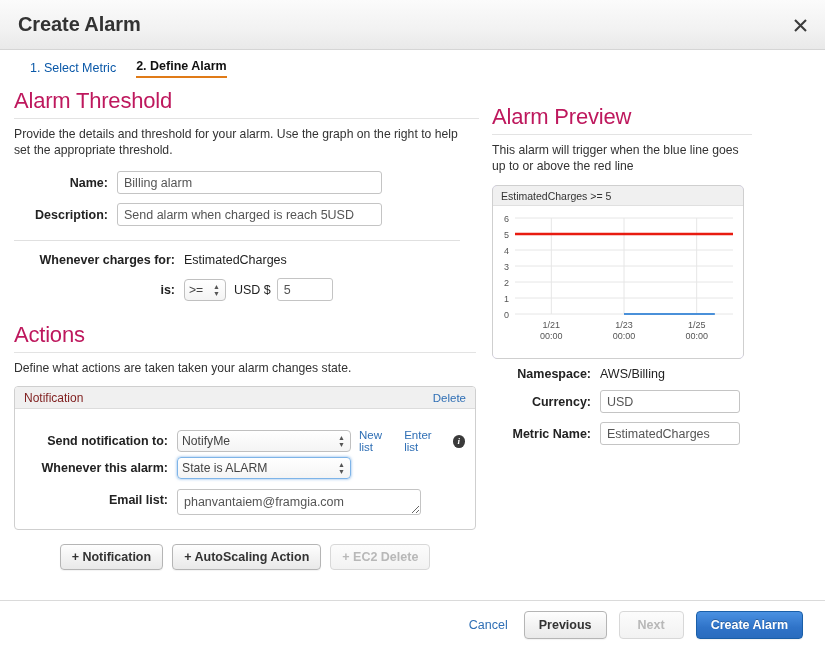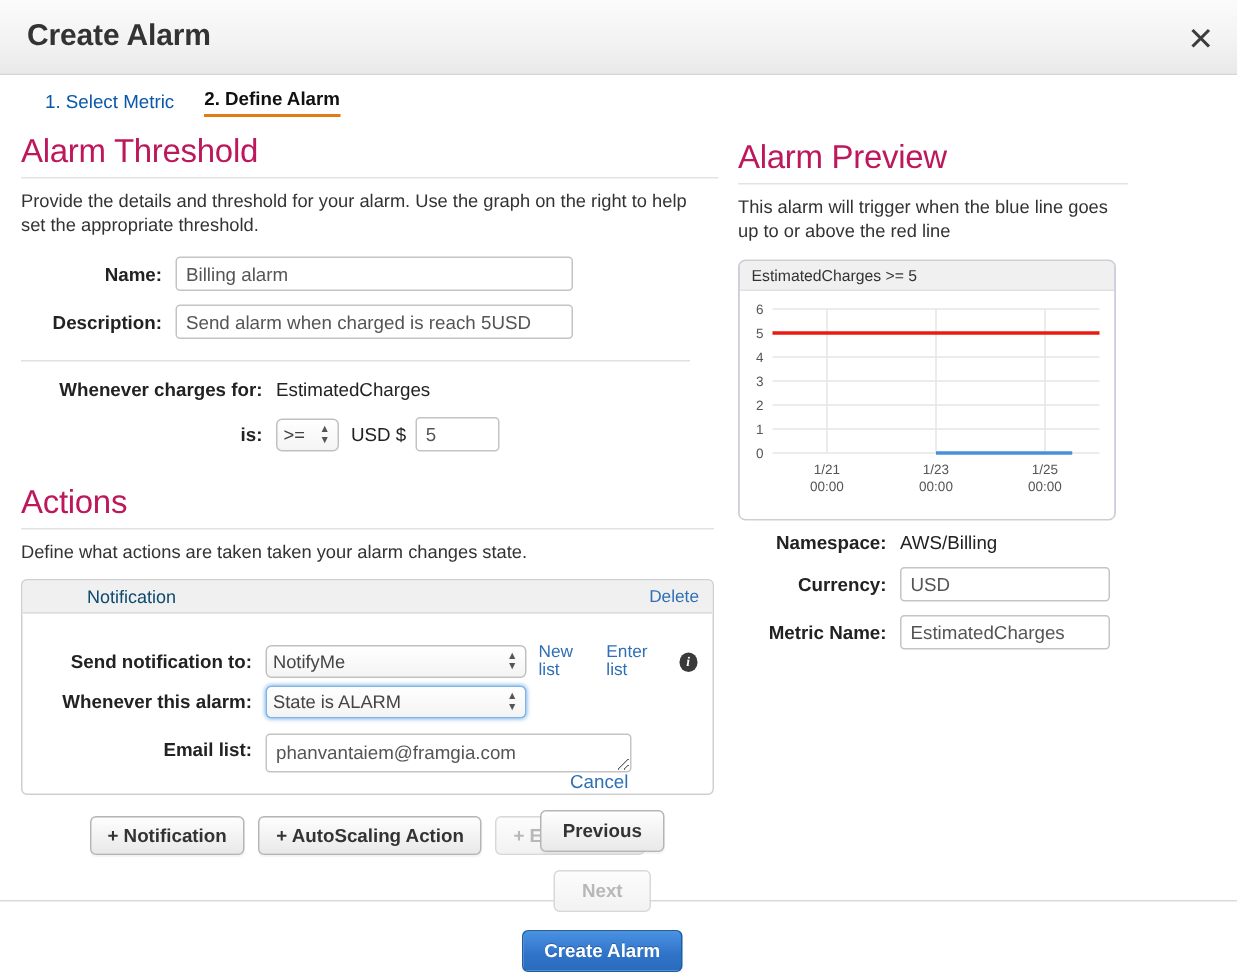--- a/index.html
+++ b/index.html
@@ -38,21 +38,21 @@
     white-space: nowrap;
   }
   .step.link { color: #0a58a8; }
   .step.current {
     color: #111; font-weight: bold; margin-left: 20px;
     border-bottom: 2px solid #e07b18;
   }
 
   
   .col-left  { position: absolute; left: 14px; top: 88px; width: 465px; }
-  .col-right { position: absolute; left: 492px; top: 92px; width: 320px; }
+  .col-right { position: absolute; left: 492px; top: 104px; width: 320px; }
 
   h2.section {
     margin: 0; font-size: 22px; font-weight: normal; color: #be185d;
     letter-spacing: -0.2px; line-height: 26px;
   }
   .rule { height: 1px; background: #e3e3e3; margin: 4px 0 7px 0; }
   .helptext { font-size: 12.2px; color: #333; line-height: 16px; }
 
   
   .frow { display: flex; align-items: center; margin-top: 9px; }
@@ -92,21 +92,21 @@
   
   .panel {
     border: 1px solid #cfcfcf; border-radius: 4px; background: #fff;
     margin-top: 10px; overflow: hidden;
   }
   .panel-head {
     background: #f0f0f0; border-bottom: 1px solid #dcdcdc;
     height: 22px; display: flex; align-items: center;
     padding: 0 9px; justify-content: space-between;
   }
-  .panel-head .ptitle { font-size: 12px; color: #0c4a6e; margin-left: 34px; }
+  .panel-head .ptitle { font-size: 12px; color: #7f1d1d; }
   .panel-head .plink { font-size: 11.5px; color: #2f6fb5; cursor: pointer; }
   .panel-body { padding: 10px 10px 14px 10px; }
 
   a.lnk { color: #2f6fb5; font-size: 11.5px; text-decoration: none; cursor: pointer; }
 
   .infoicon {
     display: inline-flex; align-items: center; justify-content: center;
     width: 13px; height: 13px; border-radius: 50%;
     background: #3a3a3a; color: #fff; font-size: 9px;
     font-weight: bold; font-style: italic;
@@ -146,21 +146,21 @@
     font-size: 10.5px; color: #333;
   }
   .chart-body { position: relative; height: 152px; background: #fff; }
   .chart-svg { display: block; }
 
   
   .footer {
     position: absolute; left: 0; bottom: 0; width: 825px; height: 48px;
     border-top: 1px solid #dadada; background: #fff;
     display: flex; align-items: center; justify-content: flex-end;
-    padding-right: 22px; gap: 12px; flex-direction: column;
+    padding-right: 22px; gap: 12px;
   }
   .footer .cancel { color: #2f6fb5; font-size: 12.5px; cursor: pointer; margin-right: 4px; }
 </style>
 </head>
 <body>
 
 <div id="app">
 
   <div class="titlebar">
     <div class="title">Create Alarm</div>

